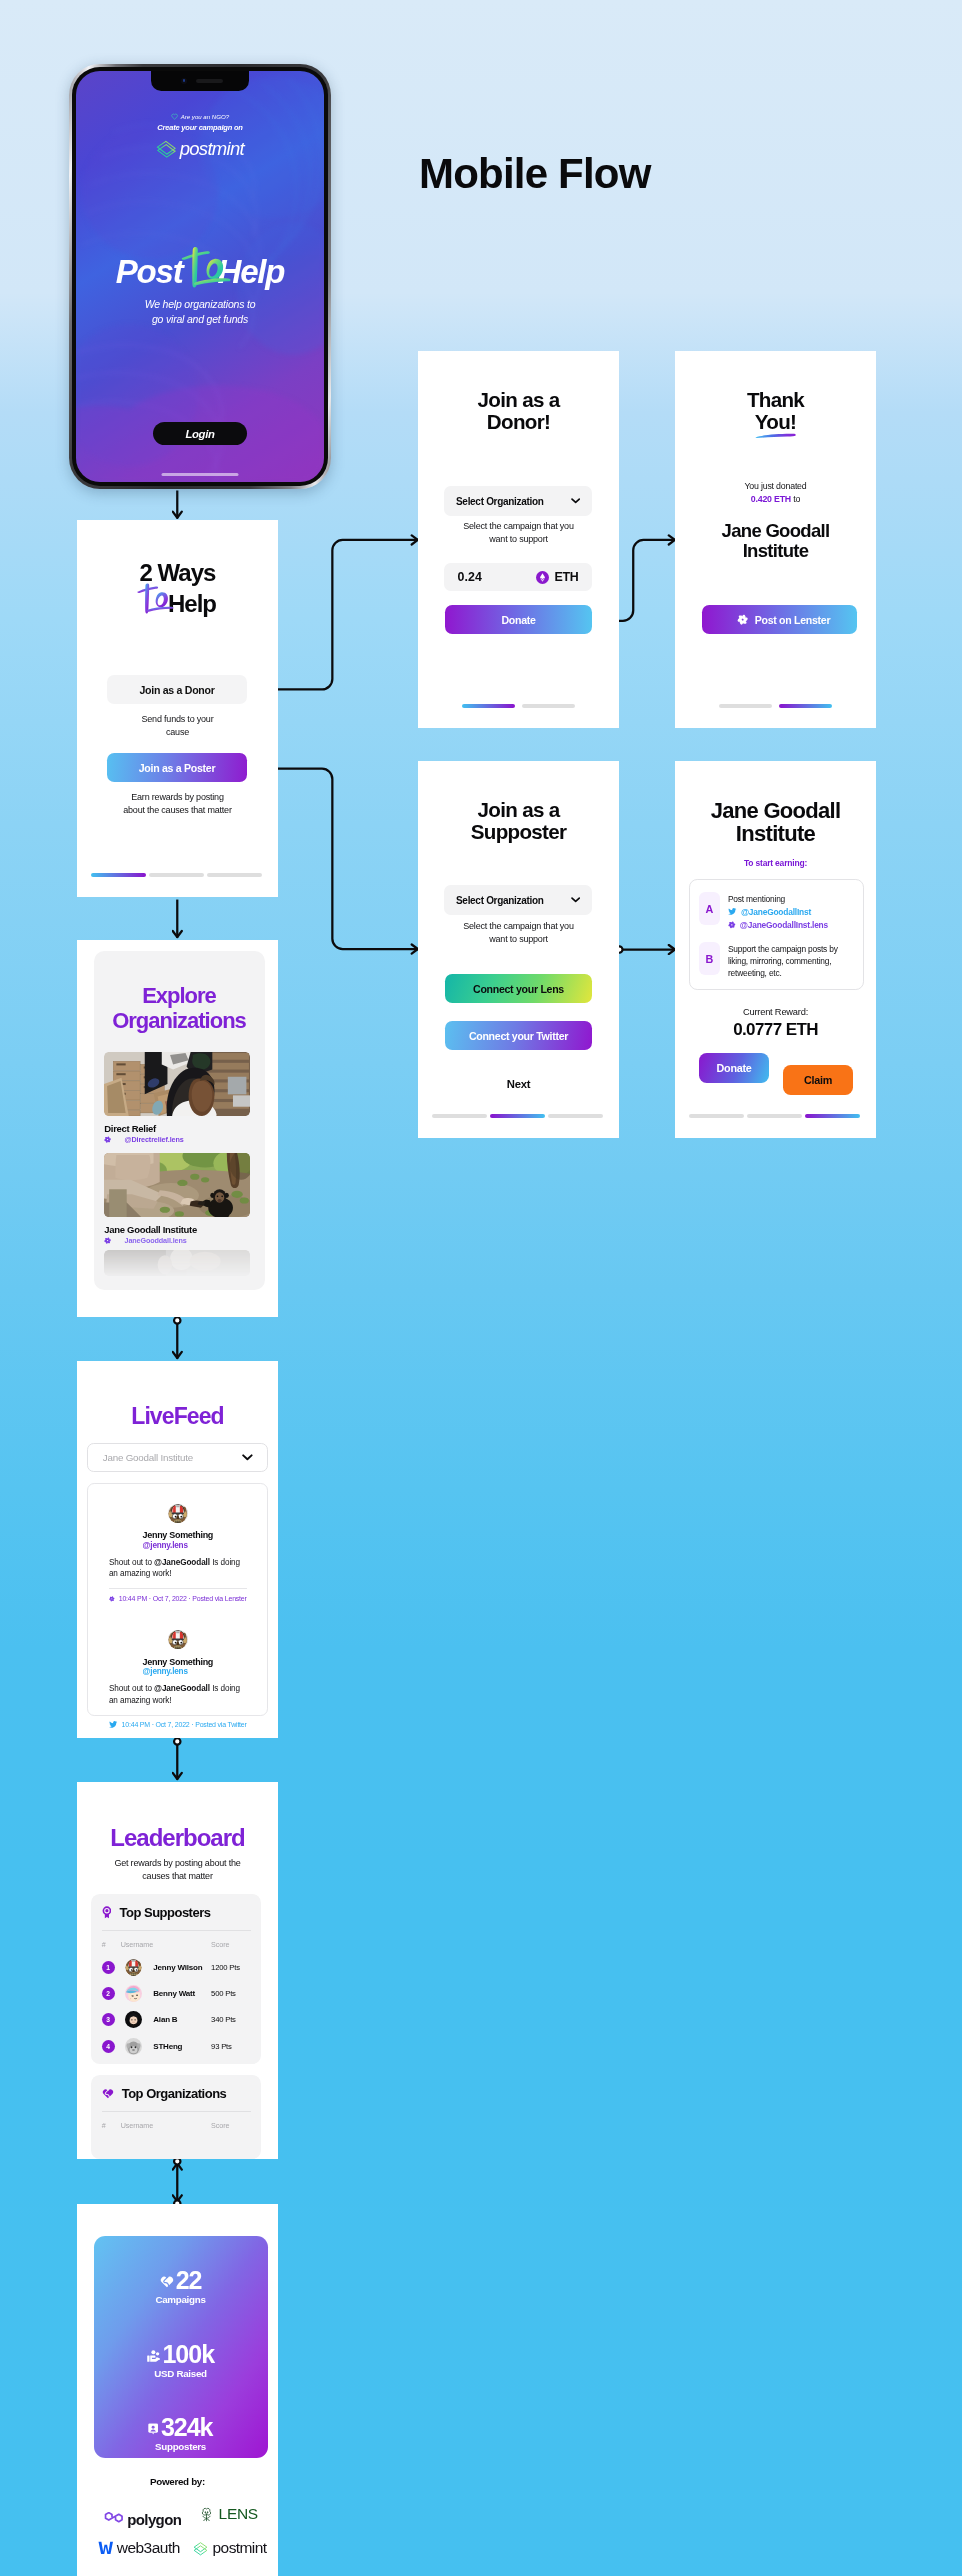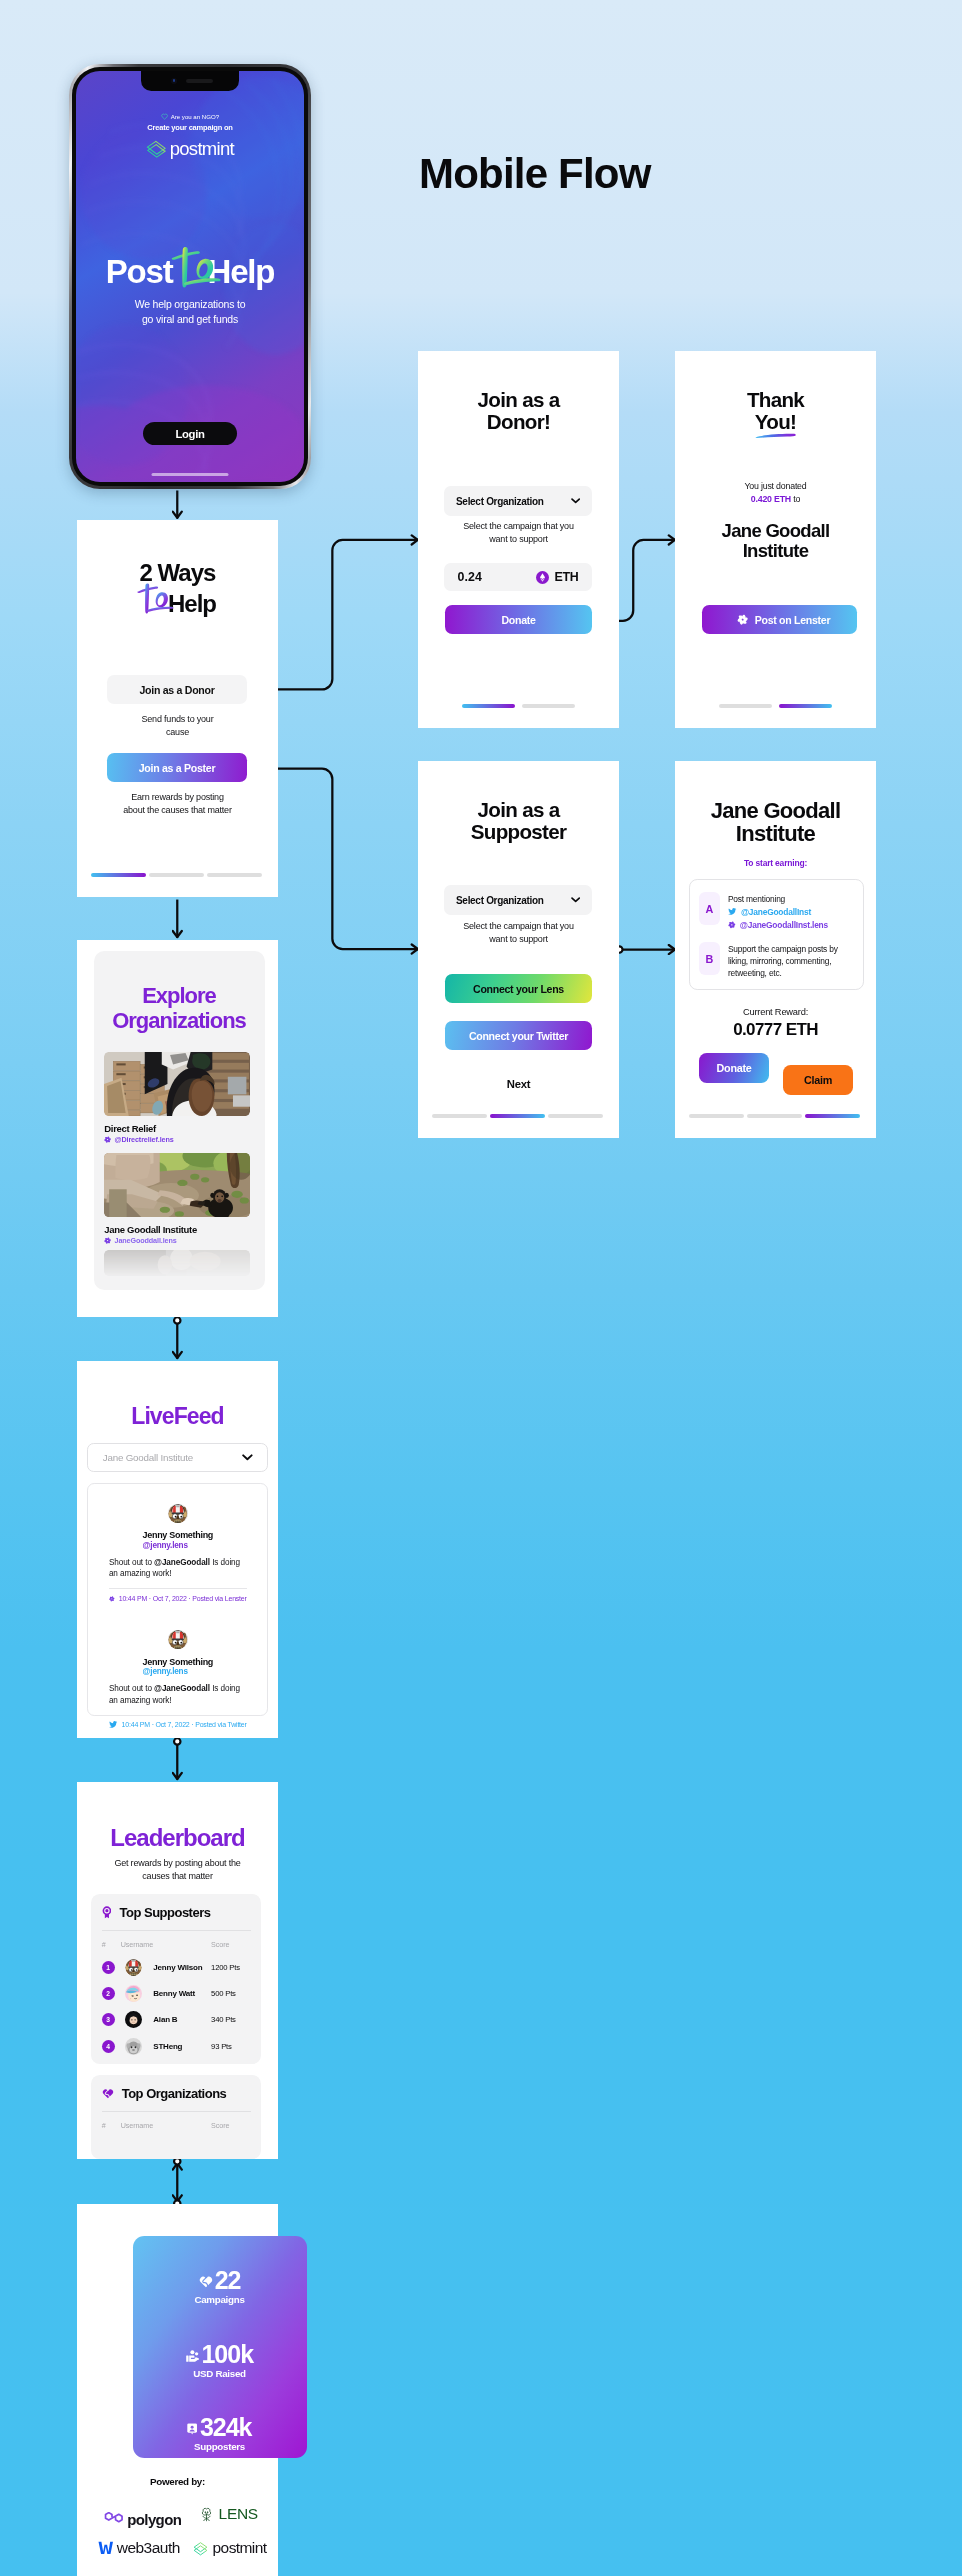--- a/index.html
+++ b/index.html
@@ -6,23 +6,23 @@
   html,body{margin:0;padding:0;}
   body{
     width:963px;height:2659px;position:relative;overflow:hidden;
     font-family:"Liberation Sans",sans-serif;
     -webkit-font-smoothing:antialiased;
     background:linear-gradient(180deg,#d9eaf8 0%, #d2e7f8 11%, #b4dcf7 15.5%, #9ed9f7 23.3%, #8cd3f5 31%, #7bcef4 40%, #67c8f2 48.5%, #56c4f1 56%, #4bc0f0 62%, #46c0f0 72%, #45c0f0 100%);
   }
   #title{position:absolute;left:419px;top:150px;font-size:42px;font-weight:700;letter-spacing:-0.8px;color:#0a0a0c;line-height:48px;}
 
   
-  #phone{position:absolute;left:69px;top:64px;width:242px;height:425px;border-radius:31px;
+  #phone{position:absolute;left:69px;top:64px;width:262px;height:425px;border-radius:31px;
     background:linear-gradient(100deg,#8e8e93 0%,#f2f2f5 6%,#6d6d72 14%,#3a3a3d 22%,#2b2b2e 50%,#3a3a3d 76%,#7d7d82 88%,#e9e9ec 95%,#76767b 100%);
-    padding:2.6px;box-sizing:border-box;box-shadow:0 3.1px 13.4px rgba(30,60,90,.28);}
+    padding:2.6px;box-sizing:border-box;box-shadow:0 3.1px 13.4px rgba(30,60,90,.28);font-style:italic;}
   #phone-inner{width:100%;height:100%;border-radius:28px;background:#0a0a0a;padding:4.6px;box-sizing:border-box;}
   #phone-screen{position:relative;width:100%;height:100%;border-radius:24px;overflow:hidden;
      background:linear-gradient(148deg,#5b44c8 0%,#4a46d4 18%,#3f63e0 38%,#4a4ed0 56%,#7b3fc4 78%,#8e36bd 100%);}
   #notch{position:absolute;left:50%;top:0;transform:translateX(-50%);width:98px;height:20px;background:#060607;border-bottom-left-radius:10.3px;border-bottom-right-radius:10.3px;z-index:5;}
   #notch-speaker{position:absolute;left:45px;top:8.2px;width:27px;height:3.6px;border-radius:2.1px;background:#19191b;}
   #notch-cam{position:absolute;left:30px;top:6.7px;width:6.2px;height:6.2px;border-radius:50%;background:#0d0d14;}
   #notch-cam:after{content:"";position:absolute;left:1.5px;top:1.5px;width:2.6px;height:2.6px;border-radius:50%;background:#1b3a8a;}
   #home-bar{position:absolute;left:50%;bottom:6.2px;transform:translateX(-50%);width:77px;height:3.1px;border-radius:1.5px;background:rgba(255,255,255,.55);}
   #ph-texture{position:absolute;left:0;top:0;width:100%;height:100%;filter:blur(2.6px);}
 
@@ -75,21 +75,21 @@
   #camp-reward-label{position:absolute;left:0;right:0;top:246px;text-align:center;font-size:9.3px;color:#121215;letter-spacing:-0.2px;}
   #camp-reward-value{position:absolute;left:0;right:0;top:259px;text-align:center;font-size:17px;font-weight:700;color:#09090b;letter-spacing:-0.6px;}
   .cbtn{font-size:10.8px;height:30px;border-radius:7.7px;}
 
   
   #ex-panel{position:absolute;left:16.5px;top:11.3px;width:171px;height:339px;border-radius:10.3px;background:#f3f3f4;overflow:hidden;}
   #ex-title{position:absolute;left:0;right:0;top:33px;margin:0;text-align:center;color:#7f22d6;font-size:22px;font-weight:800;letter-spacing:-1px;line-height:1.12;}
   #ex-panel .org{position:absolute;left:10.8px;width:146px;}
   .orgimg{width:146px;height:64px;display:block;border-radius:4.6px;filter:blur(0.3px) saturate(.85) contrast(1.02);}
   .oname{margin-top:6.7px;font-size:9.5px;font-weight:700;color:#0b0b0d;letter-spacing:-0.3px;}
-  .ohandle{display:flex;align-items:center;gap:3px;margin-top:1.5px;}
+  .ohandle{display:flex;align-items:center;gap:13px;margin-top:1.5px;}
   .ohandle b{font-size:7.2px;font-weight:600;color:#7b3fe4;letter-spacing:-0.1px;}
   #ex-fade{position:absolute;left:10.8px;top:299px;width:146px;height:26px;border-radius:4.6px;overflow:hidden;
      -webkit-mask-image:linear-gradient(180deg,rgba(0,0,0,.55),rgba(0,0,0,.06));mask-image:linear-gradient(180deg,rgba(0,0,0,.55),rgba(0,0,0,.06));}
 
   
   #lf-title{position:absolute;left:0;right:0;top:44px;margin:0;text-align:center;color:#7f22d6;font-size:23px;font-weight:800;letter-spacing:-0.9px;line-height:1;}
   #lf-select{position:absolute;left:10.3px;top:82px;width:181px;height:29px;border-radius:6.7px;border:0.5px solid #e1e1e4;box-sizing:border-box;display:flex;align-items:center;padding:0 14.4px;}
   #lf-select span{font-size:9.8px;color:#a9a9ad;letter-spacing:-0.2px;}
   #lf-select svg{margin-left:auto;}
   #lf-box{position:absolute;left:10.3px;top:122px;width:181px;height:233px;border-radius:7.2px;border:0.5px solid #e6e6e9;box-sizing:border-box;padding:19.6px 20.6px;}
@@ -113,21 +113,21 @@
   .lb-cols .c2{flex:1;}
   .lb-cols .c3{width:40px;}
   .lb-row{display:flex;align-items:center;margin-top:9.3px;}
   .lb-row .rk{width:13px;height:13px;border-radius:50%;background:#8a17ce;color:#fff;font-size:6.7px;font-weight:700;display:flex;align-items:center;justify-content:center;flex:0 0 auto;margin-right:10.8px;}
   .lb-row .av{width:17px;height:17px;border-radius:50%;overflow:hidden;flex:0 0 auto;}
   .lb-row .un{flex:1;margin-left:10.8px;font-size:8px;font-weight:600;color:#0b0b0d;letter-spacing:-0.2px;}
   .lb-row .sc{width:40px;font-size:7.7px;font-weight:500;color:#0b0b0d;letter-spacing:-0.2px;}
 
   
   #st-box{position:absolute;left:16.5px;top:32px;width:174px;height:222px;border-radius:11.3px;
-    background:linear-gradient(125deg,#62c3f2 0%,#6f9cec 28%,#8166e4 52%,#9b3ddc 76%,#9f15d2 100%);margin-left:39px;}
+    background:linear-gradient(125deg,#62c3f2 0%,#6f9cec 28%,#8166e4 52%,#9b3ddc 76%,#9f15d2 100%);}
   #st-box .stat{position:absolute;left:0;right:0;text-align:center;color:#fff;}
   #st-box .sval{display:flex;align-items:flex-end;justify-content:center;gap:2.1px;}
   #st-box .sval b{font-size:25px;font-weight:800;letter-spacing:-1px;line-height:.92;}
   #st-box .sval svg{margin-bottom:3.6px;}
   #st-box .slab{display:block;font-size:9.8px;font-weight:700;letter-spacing:-0.3px;margin-top:2.1px;}
   #st-powered{position:absolute;left:0;right:0;top:272px;text-align:center;font-size:9.8px;font-weight:700;color:#0b0b0d;letter-spacing:-0.3px;}
   .plogo{position:absolute;display:flex;align-items:center;gap:3.6px;}
 
   
   #tw-title{position:absolute;left:0;right:0;top:41px;text-align:center;color:#0a0a0c;font-weight:800;letter-spacing:-1px;font-size:24px;line-height:1;}

